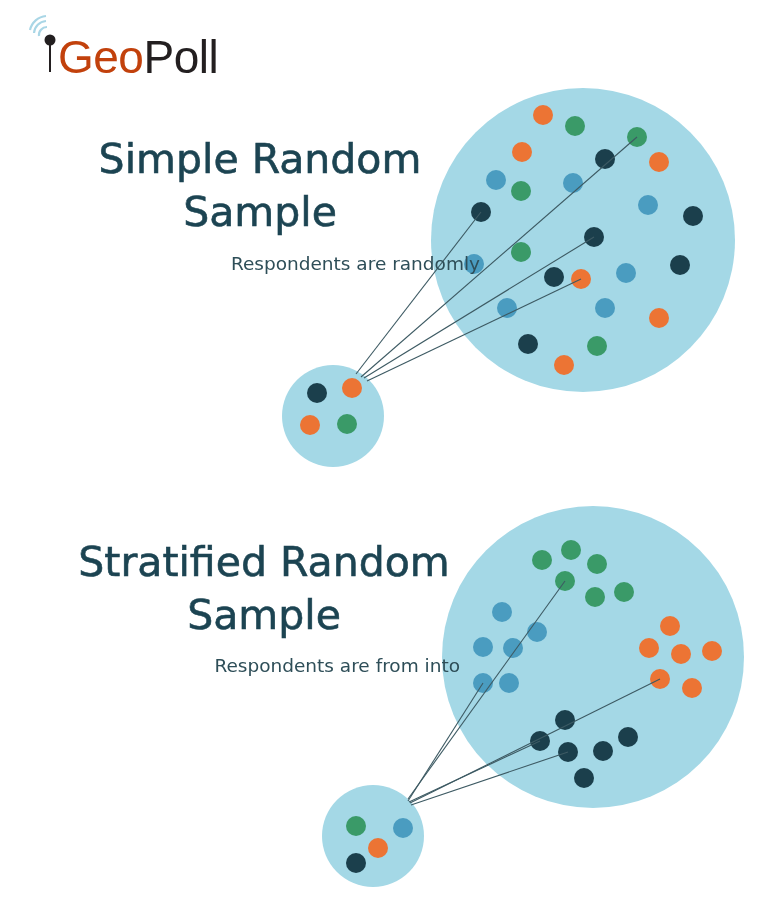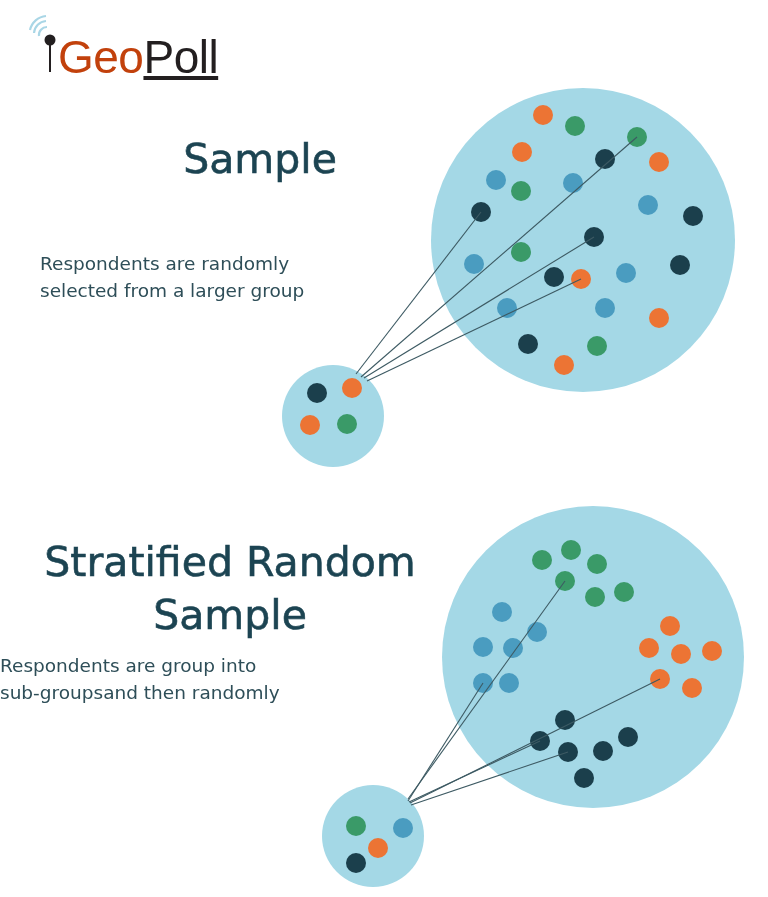--- a/index.html
+++ b/index.html
@@ -1,26 +1,26 @@
 <!DOCTYPE html>
 <html><head>
 <meta charset="utf-8">
 <style>
   html, body { margin: 0; padding: 0; background: #ffffff; }
   body { width: 768px; height: 897px; position: relative; overflow: hidden; font-family: "DejaVu Sans", sans-serif; }
   .logo { position: absolute; left: 22px; top: 10px; width: 230px; height: 70px; }
   .logo svg { position: absolute; left: 0; top: 0; }
   .logo-text { position: absolute; left: 36px; top: 22px; font-family: "Liberation Sans", sans-serif; font-size: 46px; line-height: 50px; letter-spacing: -0.5px; }
   .logo-geo { color: #c2410c; }
-  .logo-poll { color: #231f20; text-decoration: underline; }
+  .logo-poll { color: #231f20; }
   .heading { position: absolute; text-align: center; color: #1c4452; font-family: "DejaVu Sans", sans-serif; font-size: 41px; line-height: 53px; -webkit-text-stroke: 0.6px #1c4452; white-space: nowrap; }
-  .subtitle { position: absolute; text-align: left; color: #2e4e58; font-family: "DejaVu Sans", sans-serif; font-size: 18.5px; line-height: 27px; white-space: nowrap; }
+  .subtitle { position: absolute; text-align: right; color: #2e4e58; font-family: "DejaVu Sans", sans-serif; font-size: 18.5px; line-height: 27px; white-space: nowrap; }
   #h1 { left: 40px; width: 440px; top: 133px; }
   #s1 { left: 40px; width: 440px; top: 250px; }
-  #h2 { left: 0px; width: 460px; top: 536px; }
+  #h2 { left: 0px; width: 460px; top: 536px; padding-left: 34px; }
   #s2 { left: 0px; width: 460px; top: 652px; }
   #art { position: absolute; left: 0; top: 0; }
 </style>
 </head>
 <body>
 
 <div class="logo">
   <svg width="60" height="70" viewBox="0 0 60 70">
     <path d="M8 20 A 18 18 0 0 1 24 6" fill="none" stroke="#a9d6e6" stroke-width="2.2"></path>
     <path d="M12 23 A 13 13 0 0 1 24 11" fill="none" stroke="#a9d6e6" stroke-width="2.2"></path>
@@ -98,27 +98,26 @@
     <circle cx="378" cy="848" r="10" fill="#ec7434"></circle>
     <circle cx="356" cy="863" r="10" fill="#1b3f4c"></circle>
     <line x1="408" y1="799" x2="565" y2="581" stroke="#3d5a63" stroke-width="1.1"></line>
     <line x1="408" y1="801" x2="483" y2="683" stroke="#3d5a63" stroke-width="1.1"></line>
     <line x1="409" y1="802" x2="540" y2="741" stroke="#3d5a63" stroke-width="1.1"></line>
     <line x1="410" y1="803" x2="660" y2="679" stroke="#3d5a63" stroke-width="1.1"></line>
     <line x1="411" y1="805" x2="568" y2="752" stroke="#3d5a63" stroke-width="1.1"></line>
   </svg>
 
 <div id="h1" class="heading">
+  <div>Simple Random</div>
   <div>Sample</div>
 </div>
 <div id="s1" class="subtitle">
   <div>Respondents are randomly</div>
-  <div>selected from a larger group</div>
 </div>
 
 <div id="h2" class="heading">
   <div>Stratified Random</div>
   <div>Sample</div>
 </div>
 <div id="s2" class="subtitle">
-  <div>Respondents are group into</div>
-  <div>sub-groupsand then randomly</div>
+  <div>Respondents are from into</div>
 </div>
 
 </body></html>

